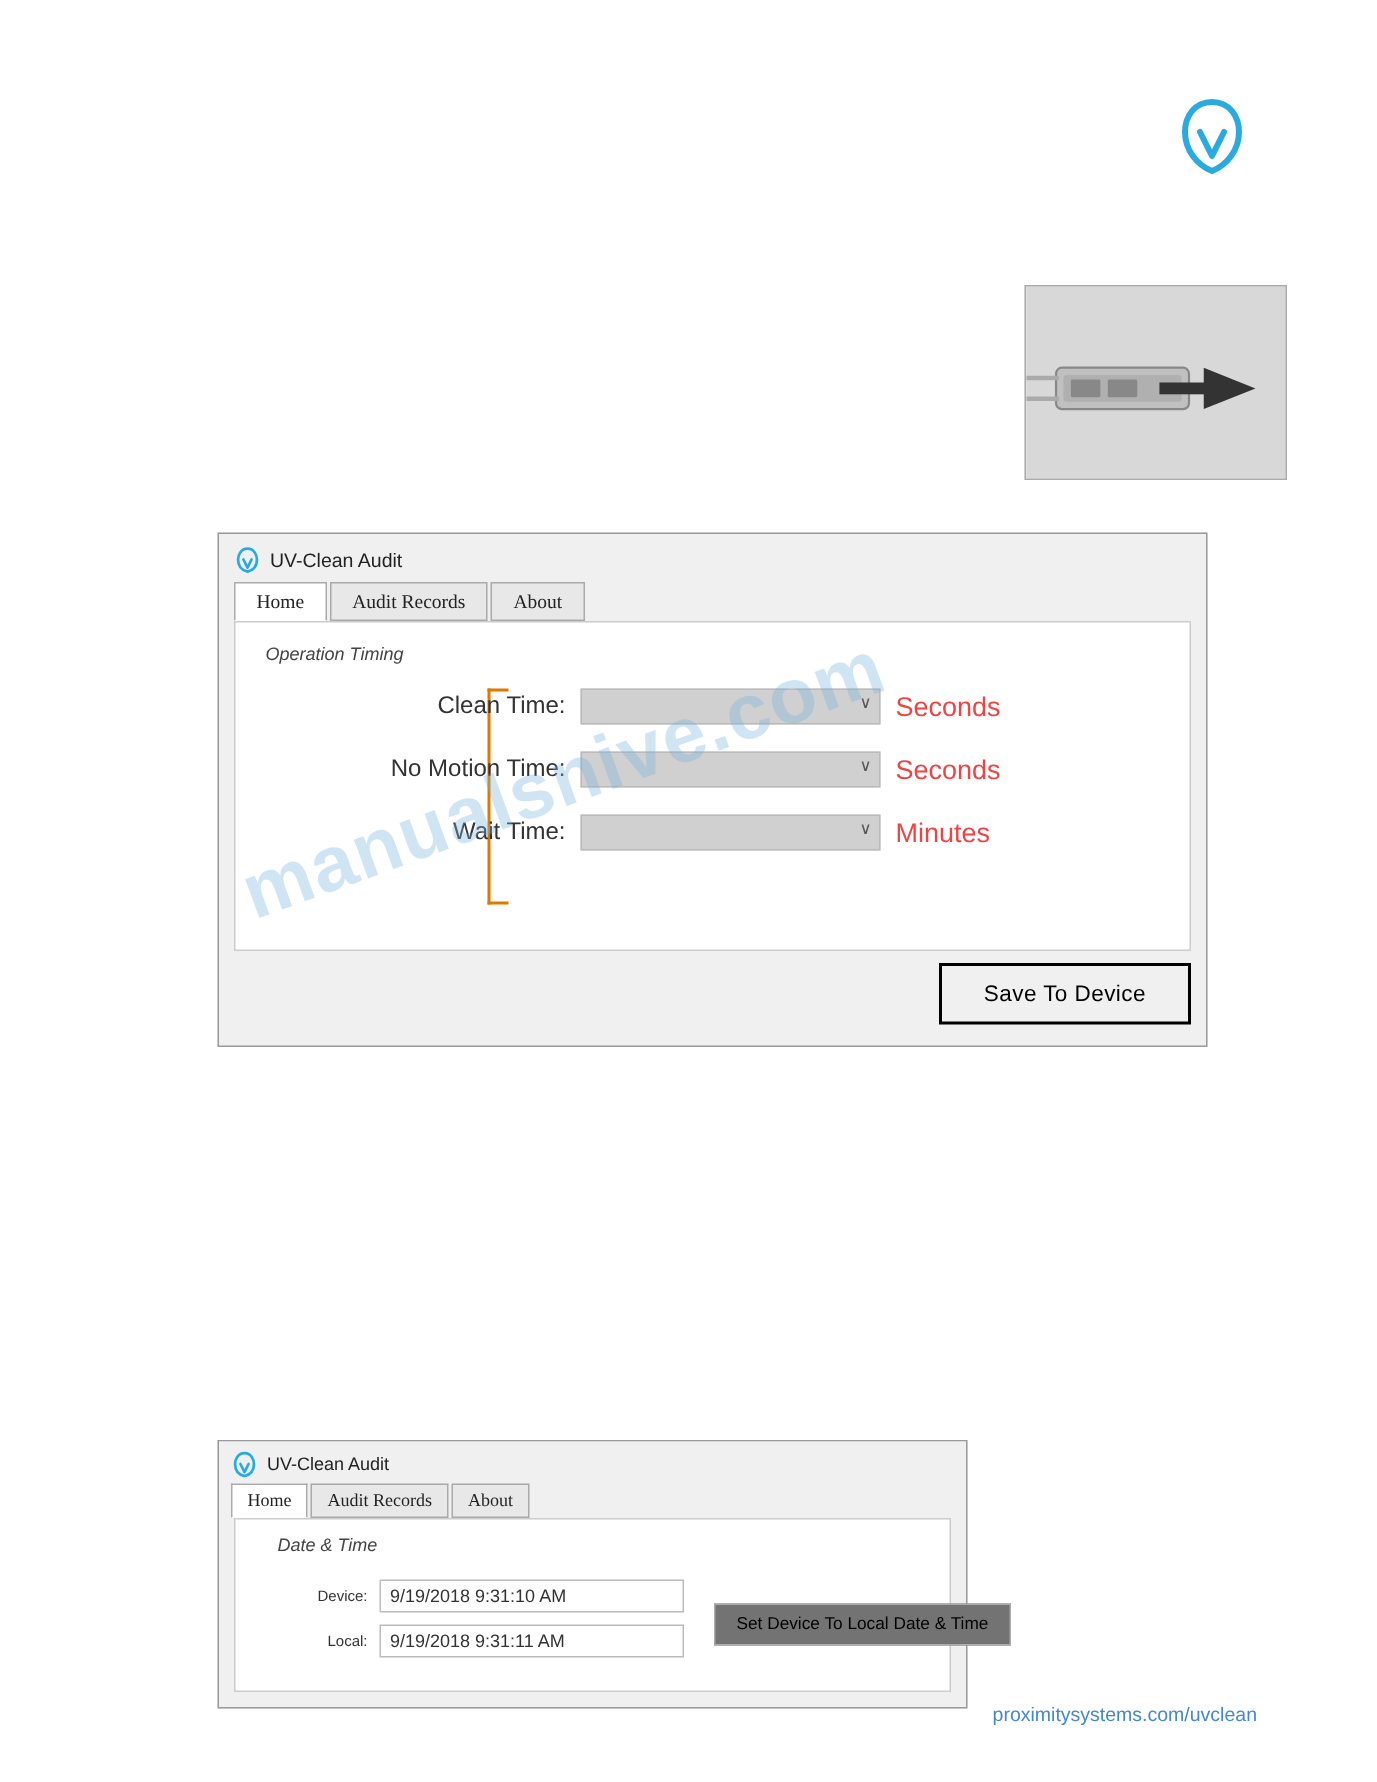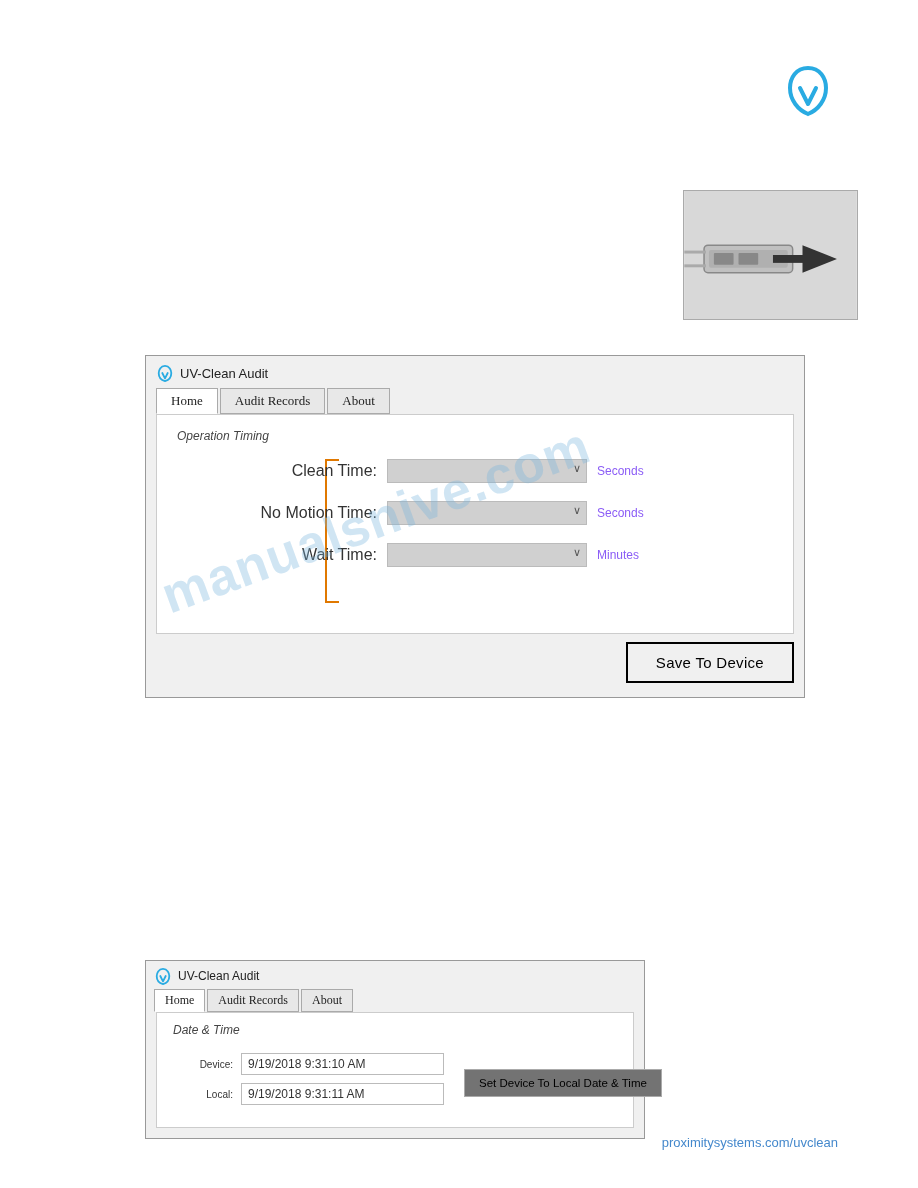--- a/index.html
+++ b/index.html
@@ -135,22 +135,22 @@
       content: '∨';
       position: absolute;
       right: 6px;
       top: 3px;
       font-size: 11px;
       color: #555;
       pointer-events: none;
     }
     .unit-label {
       margin-left: 10px;
-      font-size: 12px;
-      color: #8b5cf6;
+      font-size: 18px;
+      color: #ef4444;
     }
 
     
     .save-btn-row {
       display: flex;
       justify-content: flex-end;
       padding: 8px 10px 4px 10px;
     }
     .save-btn {
       padding: 10px 28px;
@@ -192,21 +192,21 @@
       font-size: 12px;
     }
     .app-window-small .tabs-row {
       padding: 0 8px;
     }
     .app-window-small .tab {
       padding: 3px 10px;
       font-size: 12px;
     }
     .app-window-small .content-area {
-      padding: 10px 16px 14px 16px;
+      padding: 10px 16px 14px 28px;
       min-height: 100px;
     }
 
     
     .date-time-section {
       display: flex;
       align-items: flex-start;
       gap: 20px;
     }
     .date-time-form {

